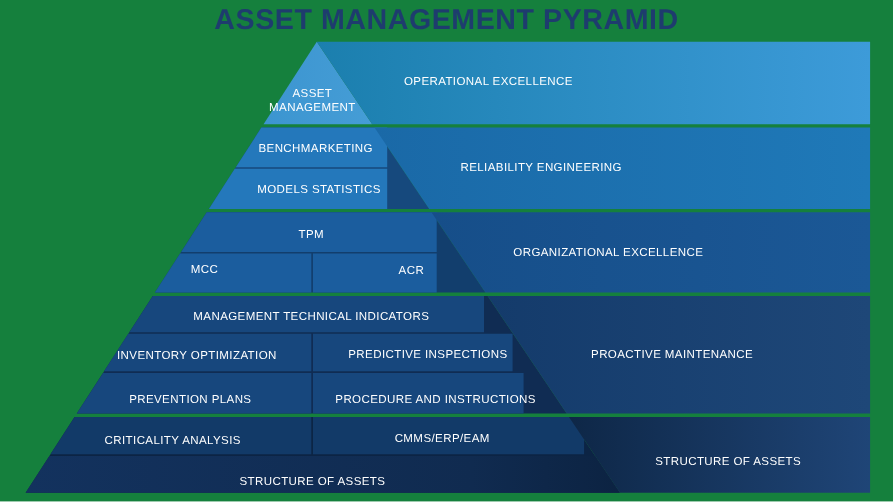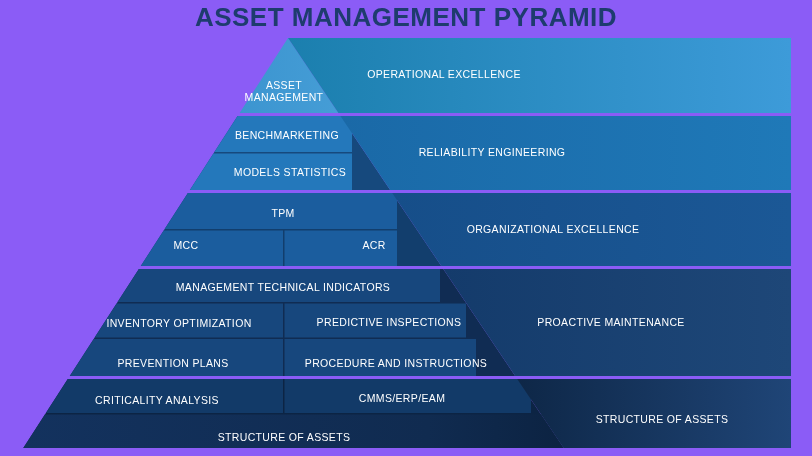--- a/index.html
+++ b/index.html
@@ -1,20 +1,20 @@
 <!DOCTYPE html>
 <html><head>
 <meta charset="utf-8">
 <style>
   html, body { margin: 0; padding: 0; background: #ffffff; }
   .stage {
     position: relative;
     width: 812px;
     height: 456px;
-    background: #8b5cf6;
+    background: #15803d;
     font-family: "Liberation Sans", sans-serif;
     overflow: hidden;
   }
   svg { display: block; }
   .title-text {
     font-family: "Liberation Sans", sans-serif;
     font-size: 26px;
     font-weight: bold;
     letter-spacing: 0.5px;
     fill: #1e3c6e;

